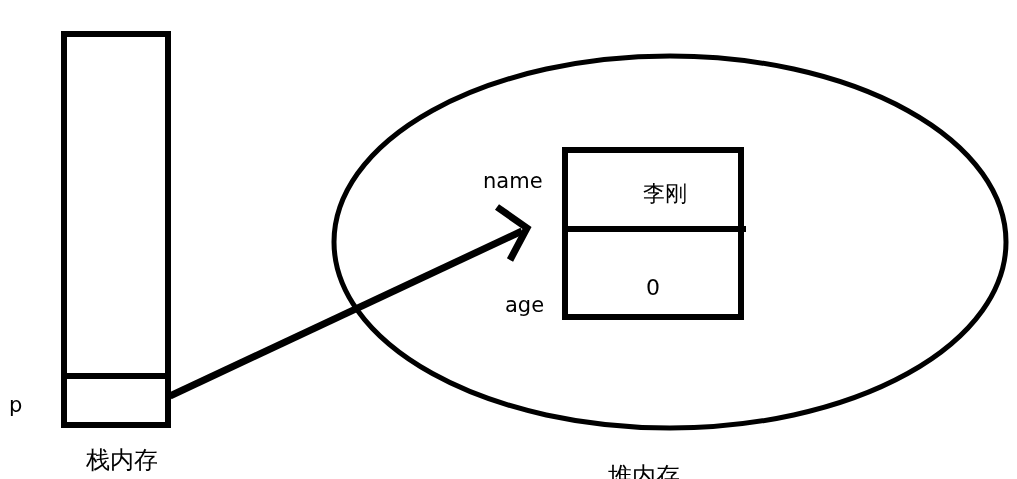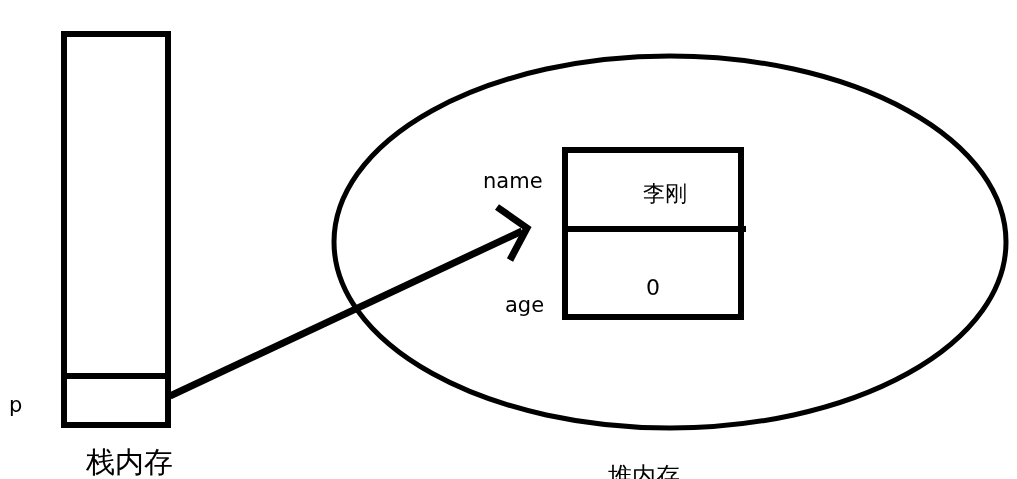--- a/index.html
+++ b/index.html
@@ -25,21 +25,21 @@
     height: 479px;
   }
   .dlabel {
     position: absolute;
     color: #000000;
     white-space: nowrap;
     line-height: 1;
     font-weight: 400;
   }
   .lbl-p            { left: 9px;   top: 395px; font-size: 21px; }
-  .lbl-stack-mem    { left: 86px;  top: 448px; font-size: 29px; }
+  .lbl-stack-mem    { left: 86px;  top: 448px; font-size: 24px; }
   .lbl-heap-mem     { left: 608px; top: 464px; font-size: 24px; }
   .lbl-name         { left: 483px; top: 171px; font-size: 21px; }
   .lbl-age          { left: 505px; top: 275px; font-size: 21px; margin-top: 20px; }
   .cell-value {
     position: absolute;
     width: 182px;
     text-align: center;
     color: #000000;
     line-height: 1;
   }

